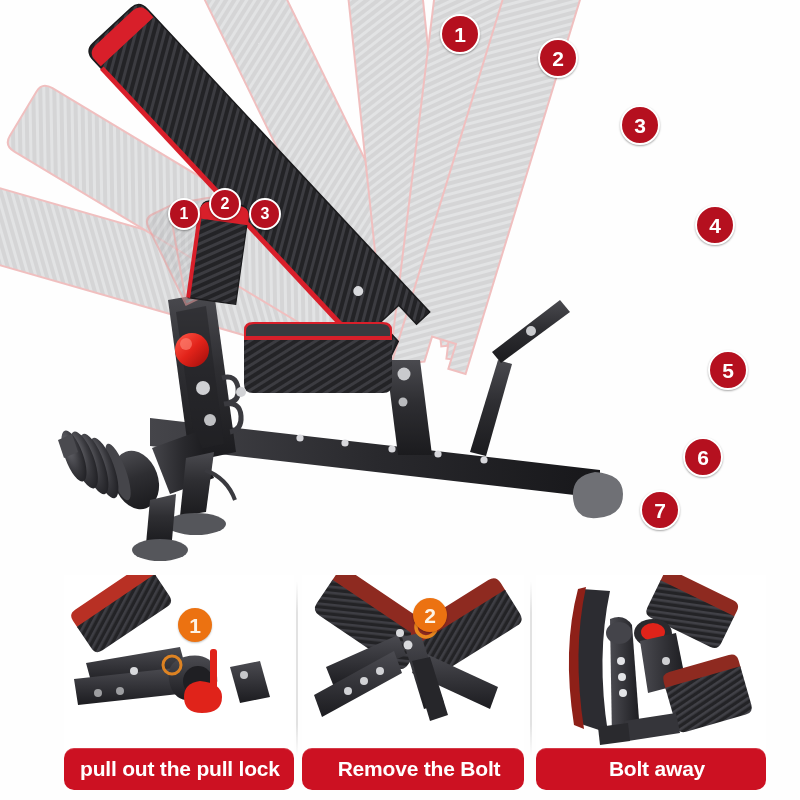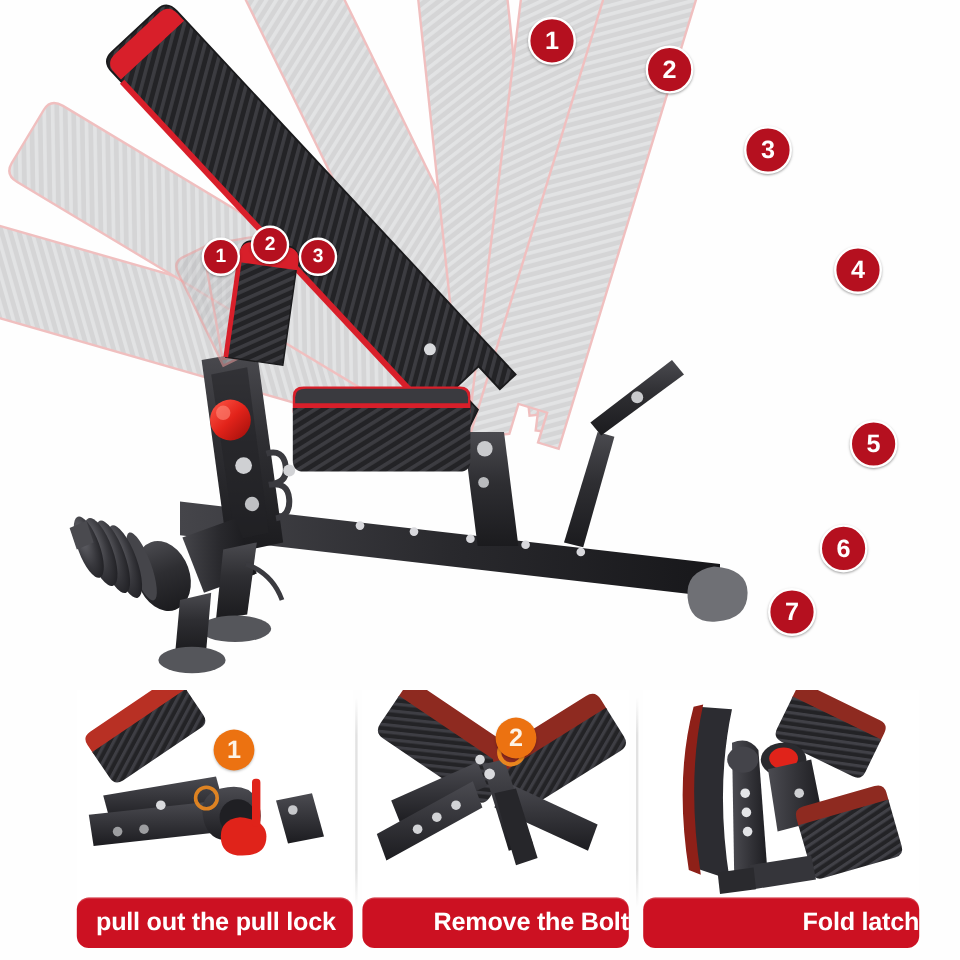--- a/index.html
+++ b/index.html
@@ -46,21 +46,21 @@
     background:#cc1122;
     border-radius:10px;
     display:flex;align-items:center;
     box-shadow:inset 0 1px 0 rgba(255,255,255,.18);
   }
   .caption span{
     color:#ffffff;font-weight:bold;font-size:21px;
     letter-spacing:-.2px;white-space:nowrap;
     padding-left:16px;
   }
-  .caption.center span{padding-left:12px;width:100%;text-align:right;}
+  .caption.center span{padding-left:12px;width:100%;text-align:center;}
 </style>
 </head>
 <body>
 
 <div id="stage">
 
   <div class="hero">
     <svg width="800" height="565" viewBox="0 0 800 565">
       <defs>
 
@@ -343,21 +343,21 @@
           <g transform="rotate(-16 170 124)">
             <path d="M134 96 q0 -8 8 -8 l62 0 q8 0 8 8 l0 8 l-78 0 z" fill="#8e2a20"></path>
             <path d="M134 102 l78 0 l0 40 q0 8 -8 8 l-62 0 q-8 0 -8 -8 z" fill="url(#cb3)"></path>
           </g>
 
           <path d="M88 146 L140 138 L144 158 L92 166 Z" fill="#35353a"></path>
           <path d="M62 152 L92 148 L94 166 L64 170 Z" fill="#2a2a2e"></path>
         </svg>
       </div>
       <div class="caption center">
-        <span>Fold latch</span>
+        <span>Bolt away</span>
       </div>
     </div>
 
     <div class="badge orange" style="position:absolute;left:178px;top:43px;">1</div>
     <div class="badge orange" style="position:absolute;left:413px;top:33px;">2</div>
   </div>
 
 </div>
 
 </body></html>

